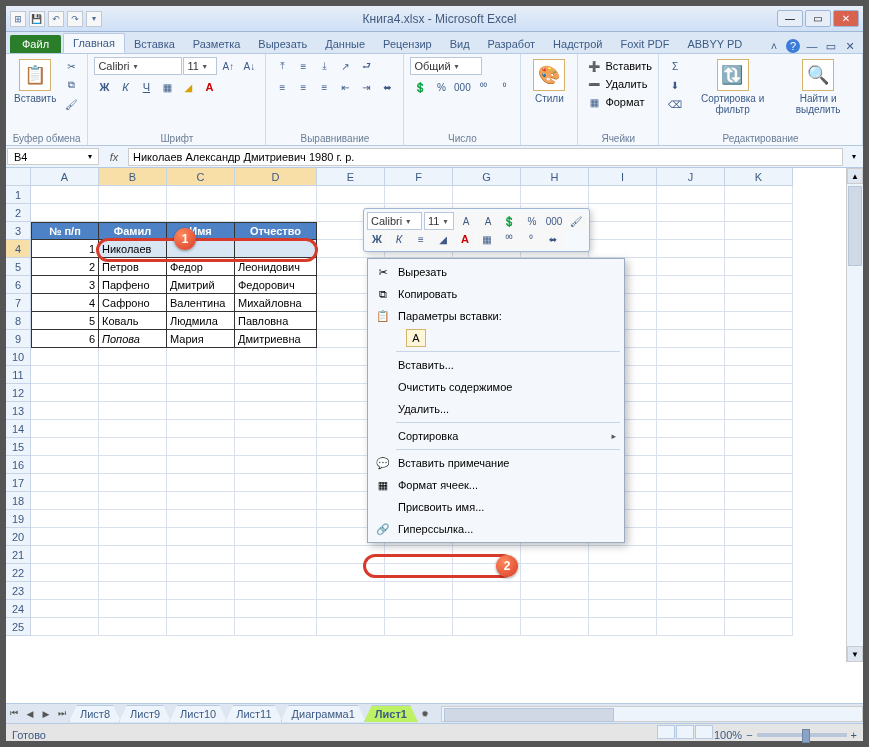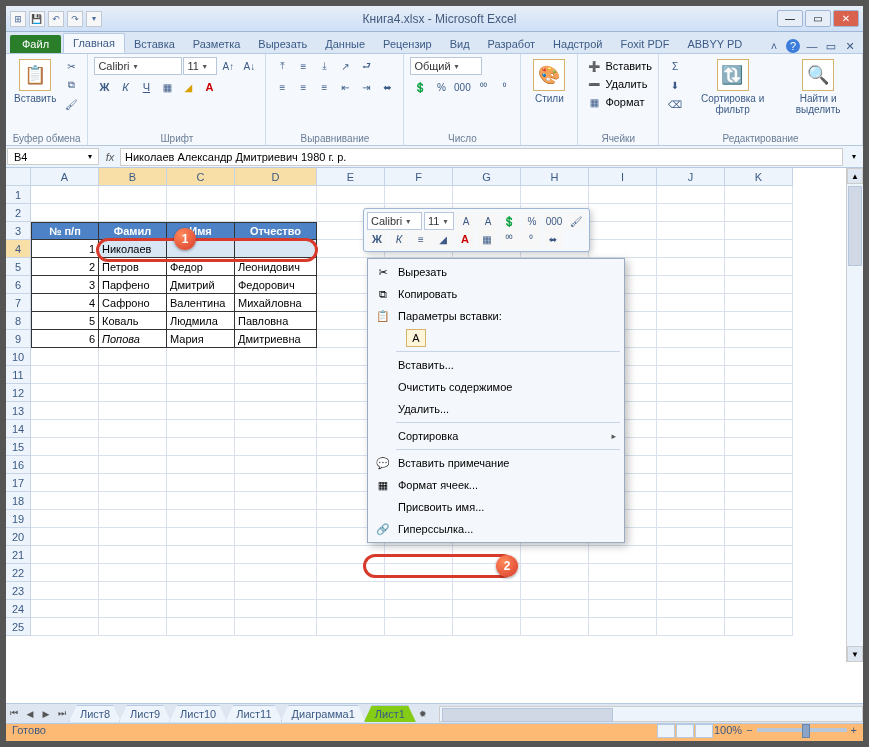--- a/index.html
+++ b/index.html
@@ -32,21 +32,21 @@
 .smallbtn{width:20px;height:18px;border:1px solid transparent;display:flex;align-items:center;justify-content:center;font-size:10px;color:#3c5a85}
 .col{display:flex;flex-direction:column;gap:1px}
 .row{display:flex;gap:1px;align-items:center}
 .selbox{border:1px solid #b9c7da;background:#fff;height:18px;padding:0 3px;display:flex;align-items:center;font-size:10px;color:#333}
 .selbox .arr{margin-left:4px;font-size:8px;color:#555}
 
 .fbar{height:22px;display:flex;border-bottom:1px solid #b5c9e2;background:#eef4fb}
 .namebox{width:92px;border-right:1px solid #b5c9e2;display:flex;align-items:center;padding:0 6px;background:#fff;border:1px solid #ccc;margin:2px 1px}
 .namebox .arr{margin-left:auto;font-size:8px}
 .fxarea{flex:1;display:flex;align-items:center}
-.fxbtn{width:20px;text-align:center;font-style:italic;color:#555}
+.fxbtn{width:28px;text-align:center;font-style:italic;color:#555}
 .fxinp{flex:1;padding:0 4px;background:#fff;height:18px;display:flex;align-items:center;border:1px solid #ccc;margin:2px 2px 2px 0}
 .fbar .exp{width:18px;display:flex;align-items:center;justify-content:center;font-size:8px}
 
 .gridarea{position:relative;height:494px;background:#fff;overflow:hidden}
 .corner{position:absolute;left:0;top:0;width:25px;height:18px;background:#eef4fb;border-right:1px solid #c7d4e6;border-bottom:1px solid #c7d4e6}
 .colheads{position:absolute;left:25px;top:0;height:18px;display:flex}
 .ch{border-right:1px solid #c7d4e6;border-bottom:1px solid #c7d4e6;background:#eef4fb;display:flex;align-items:center;justify-content:center;color:#3c5a85}
 .ch.sel{background:#f8dfa8}
 .rowheads{position:absolute;left:0;top:18px;width:25px}
 .rh{height:18px;border-right:1px solid #c7d4e6;border-bottom:1px solid #c7d4e6;background:#eef4fb;display:flex;align-items:center;justify-content:center;color:#3c5a85}
@@ -70,25 +70,25 @@
 .ctxmenu .mi{display:flex;align-items:center;height:22px;padding:0 6px 0 28px;position:relative;cursor:pointer}
 .ctxmenu .mi .mic{position:absolute;left:4px;width:18px;height:18px;display:flex;align-items:center;justify-content:center;font-size:11px}
 .ctxmenu .sep{height:1px;background:#c7d4e6;margin:2px 2px 2px 26px}
 .ctxmenu .sub::after{content:"▸";margin-left:auto;font-size:9px;color:#555}
 .ctxmenu .hl{position:absolute;border:3px solid #d73a2a;border-radius:12px;pointer-events:none}
 .badge{position:absolute;width:22px;height:22px;border-radius:50%;background:radial-gradient(circle at 35% 30%,#ff8a5a,#d73a2a);color:#fff;display:flex;align-items:center;justify-content:center;font-weight:bold;font-size:12px;box-shadow:0 1px 3px rgba(0,0,0,.4)}
 
 .sheettabs{position:absolute;left:0;right:0;bottom:18px;height:20px;background:#dde6f1;display:flex;align-items:center;border-top:1px solid #b5c9e2}
 .sheettabs .nav{width:16px;text-align:center;color:#555;font-size:9px}
 .stab{padding:2px 10px;background:#eef4fb;border:1px solid #b5c9e2;border-bottom:none;margin:0 -1px;color:#3c5a85;position:relative;clip-path:polygon(8px 0,calc(100% - 8px) 0,100% 100%,0 100%)}
-.stab.act{background:#84cc16;font-weight:normal}
+.stab.act{background:#bef264;font-weight:bold}
 .sheettabs .hsb{flex:1;margin-left:8px;height:16px;background:#eef4fb;border:1px solid #ccc;position:relative}
 .sheettabs .hsb::before{content:"";position:absolute;left:2px;top:1px;width:40%;height:12px;background:#cfd8e4;border:1px solid #b5c6db}
 
-.status{position:absolute;left:0;right:0;bottom:0;height:18px;background:#fdba74;border-top:1px solid #b5c9e2;display:flex;align-items:flex-start;padding:0 6px;color:#3c5a85;font-size:10px}
+.status{position:absolute;left:0;right:0;bottom:0;height:18px;background:#e5e5e5;border-top:1px solid #b5c9e2;display:flex;align-items:flex-end;padding:0 6px;color:#3c5a85;font-size:10px}
 .status .sp{flex:1}
 .status .zoom{display:flex;align-items:center;gap:4px}
 .status .zbar{width:90px;height:4px;background:#b9c7da;position:relative}
 .status .zbar::after{content:"";position:absolute;left:50%;top:-4px;width:6px;height:12px;background:#8ba3c4;border:1px solid #6b85a7}
 .status .views span{width:18px;height:14px;border:1px solid #b5c9e2;display:inline-block;margin-right:1px;background:#eef4fb}
 
 .vsb{position:absolute;right:0;top:0;bottom:0;width:17px;background:#eef4fb;border-left:1px solid #ccc}
 .vsb .btn{height:16px;background:#dde6f1;border:1px solid #ccc;display:flex;align-items:center;justify-content:center;font-size:8px}
 .vsb .thumb{position:absolute;top:18px;left:1px;right:1px;height:80px;background:#cfd8e4;border:1px solid #b5c6db}
 </style>

